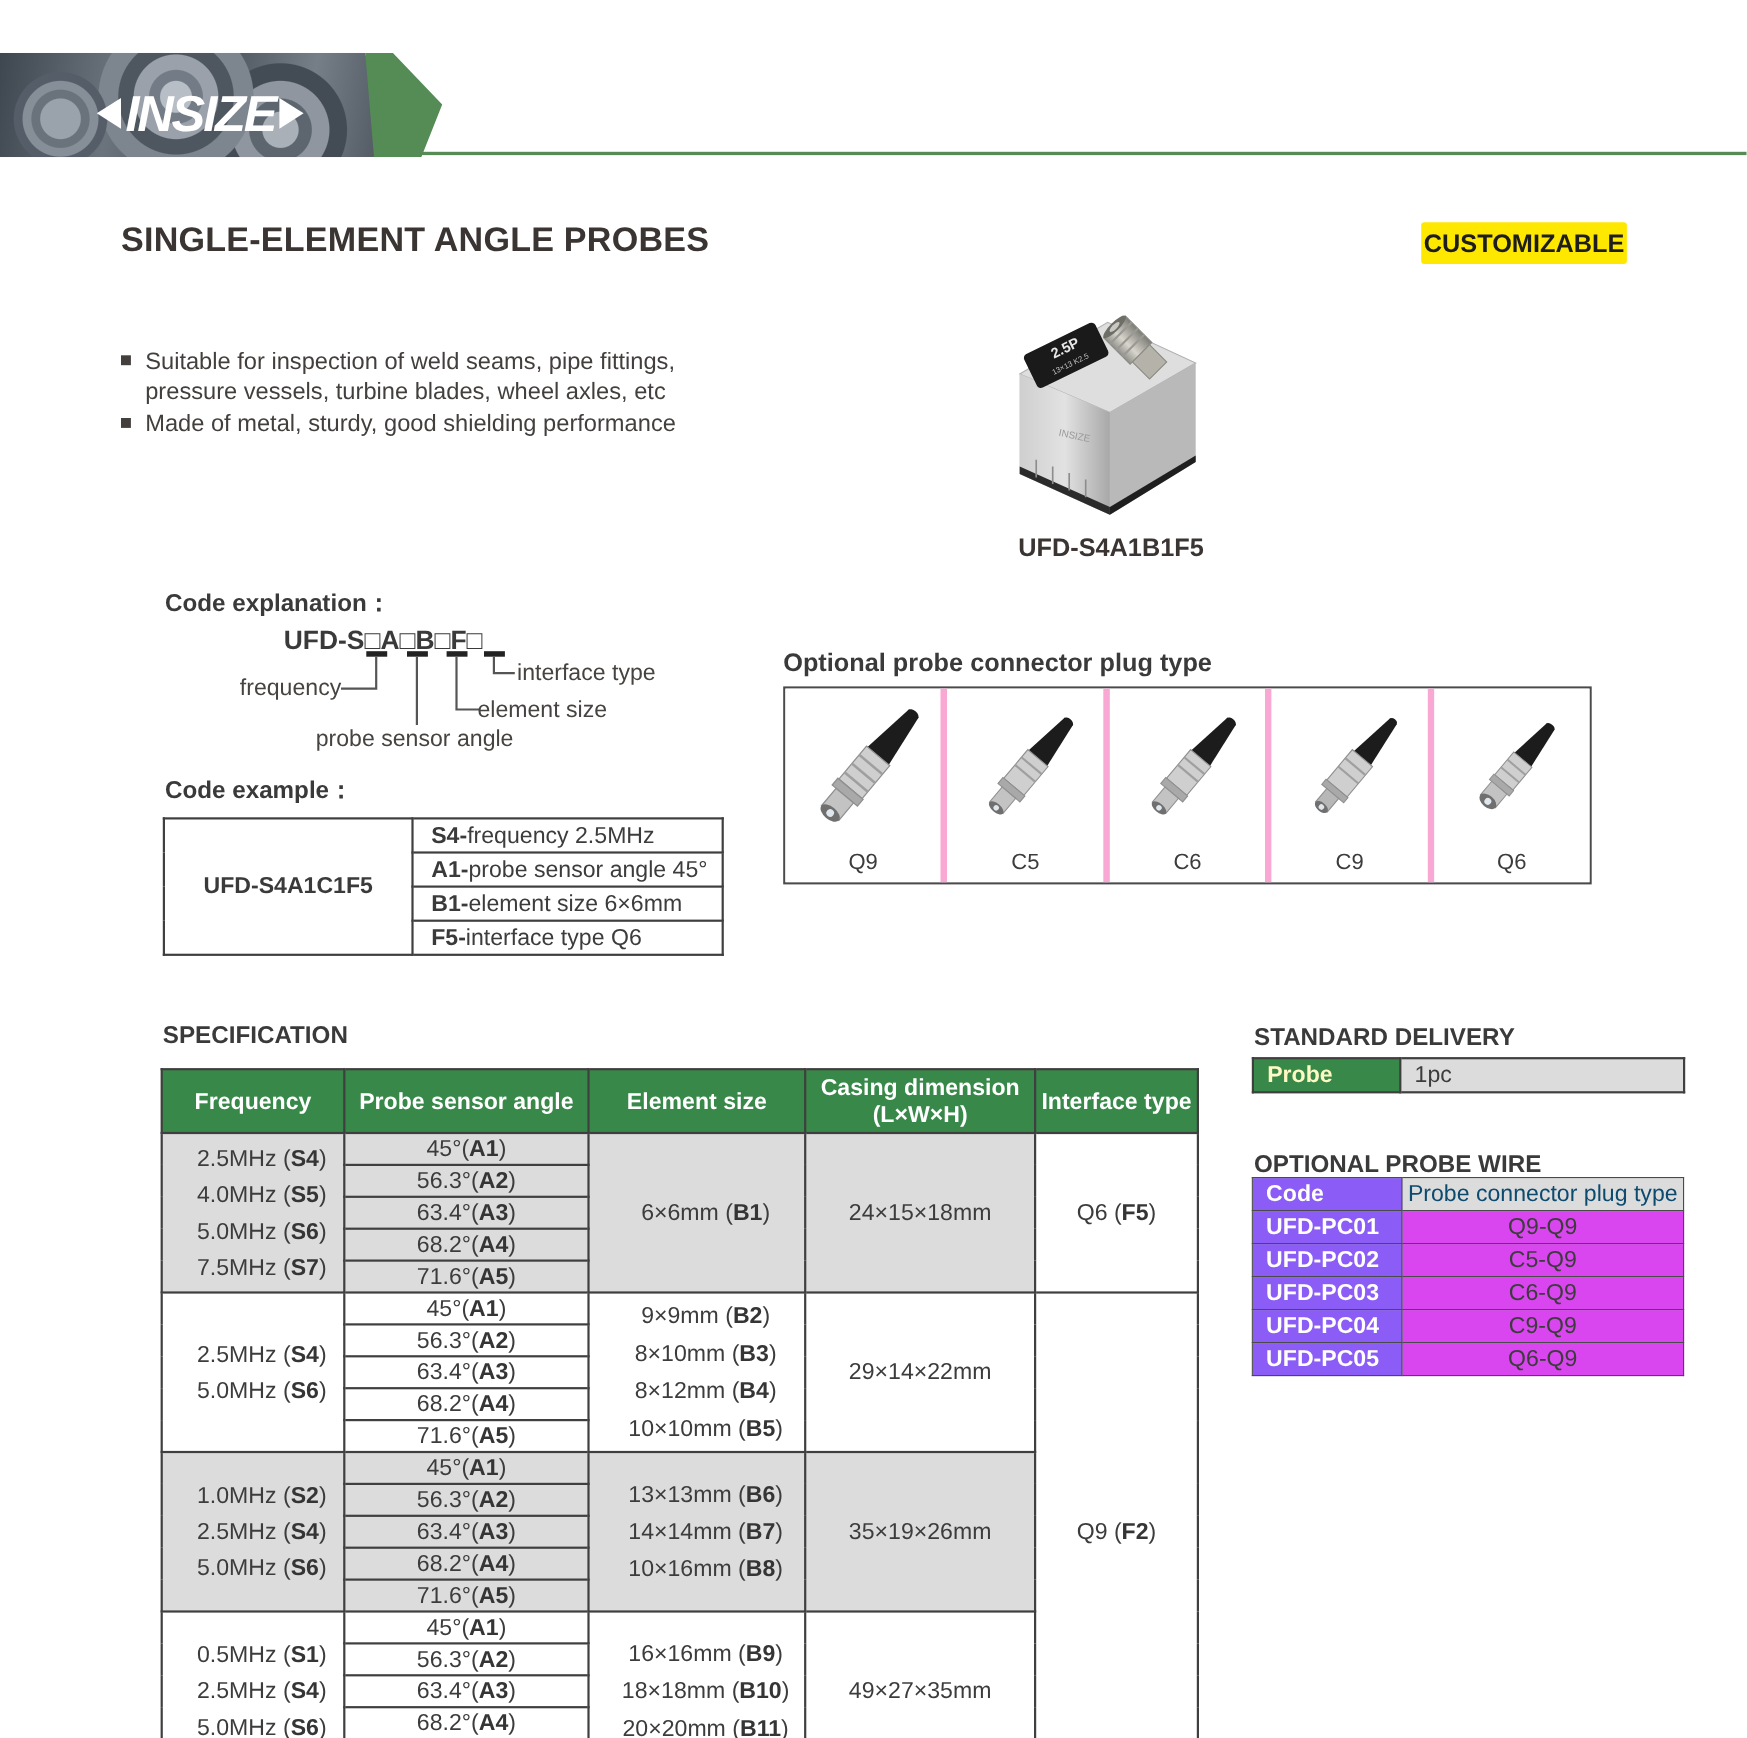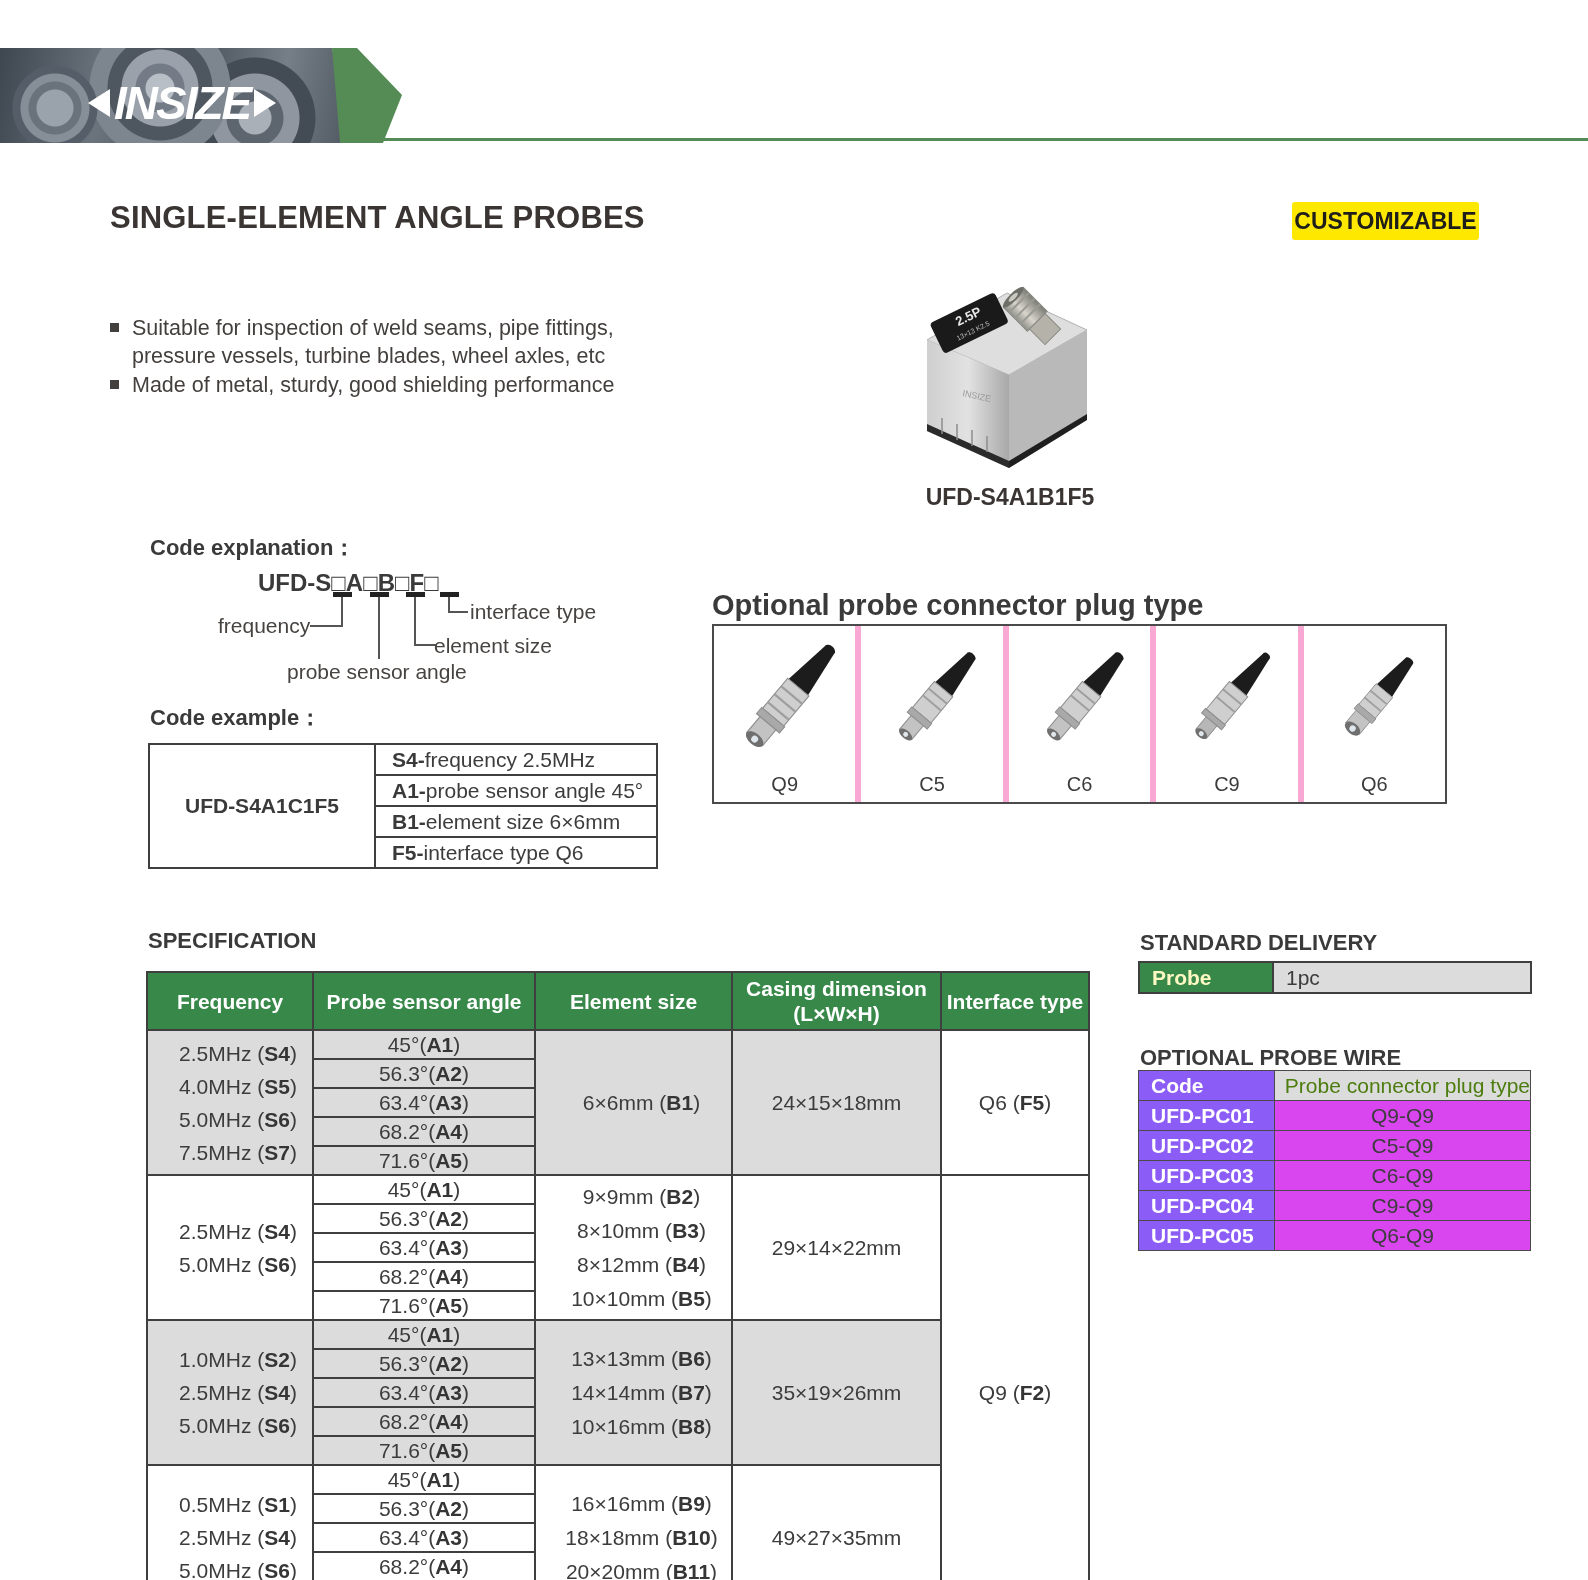--- a/index.html
+++ b/index.html
@@ -50,21 +50,21 @@
 
   
   .code-ex-heading { position:absolute; left:150px; top:655px; }
   .code-ex-table { position:absolute; left:148px; top:695px; border-collapse:collapse; }
   .code-ex-table td { border:2px solid #3f3f3f; font-size:21px; }
   .code-ex-code { width:226px; text-align:center; font-weight:bold; font-size:23px; color:#3a3a3a; }
   .code-ex-desc { width:282px; height:31px; padding-left:16px; }
   .code-ex-desc b { color:#3a3a3a; }
 
   
-  .conn-heading { position:absolute; left:712px; top:541px; font-size:29px; }
+  .conn-heading { position:absolute; left:712px; top:541px; font-size:23px; }
   .conn-grid { position:absolute; left:712px; top:576px; width:735px; height:180px; display:flex; border:2px solid #4a4a4a; }
   .conn-cell { flex:1; border-right:6px solid #f9a8d4; position:relative; background:#fff; }
   .conn-cell:last-child { border-right:none; }
   .conn-label { position:absolute; left:0; right:0; bottom:6px; text-align:center; font-size:20px; color:#3c3c3c; }
   .conn-cell svg { position:absolute; left:50%; top:46%; transform:translate(-50%,-50%); }
 
   
   .spec-heading { position:absolute; left:148px; top:880px; }
   .spec-table { position:absolute; left:146px; top:923px; border-collapse:collapse; table-layout:fixed; }
   .spec-table th, .spec-table td { border:2px solid #3f3f3f; text-align:center; }
@@ -80,21 +80,21 @@
   .std-table { position:absolute; left:1138px; top:913px; border-collapse:collapse; }
   .std-table td { border:2px solid #3f3f3f; height:31px; font-size:21px; }
   .green-cell { background:#38884a; color:#fef9c3; font-weight:bold; padding-left:12px; width:134px; }
   .gray-cell { background:#dcdcdd; padding-left:12px; width:258px; color:#3c3c3c; }
 
   .opw-heading { position:absolute; left:1140px; top:997px; }
   .opw-table { position:absolute; left:1138px; top:1022px; border-collapse:collapse; }
   .opw-table td { border:1.5px solid #4a4a4a; height:30px; font-size:21px; }
   .opw-code { background:#8b5cf6; color:#fff; font-weight:bold; padding-left:12px; width:136px; }
   .opw-val { background:#d946ef; width:256px; text-align:center; color:#3c3c3c; }
-  .opw-hdr-right { background:#dcdcdd; text-align:right; color:#4d7c0f; }
+  .opw-hdr-right { background:#dcdcdd; text-align:center; color:#0c4a6e; }
 </style>
 </head>
 <body>
 
 <div class="page">
 
   <div class="banner">
     <div class="banner-photo"></div>
     <div class="banner-chevron"></div>
     <div class="banner-line"></div>

